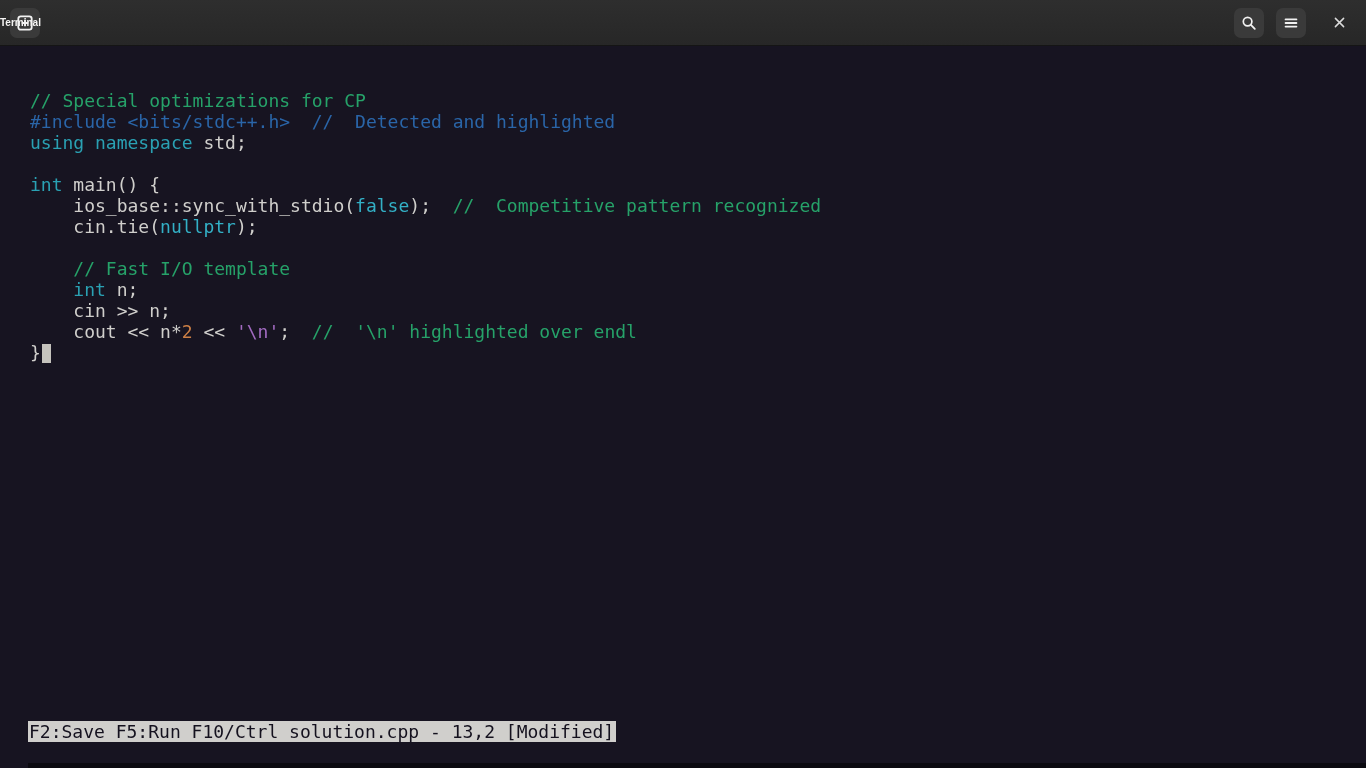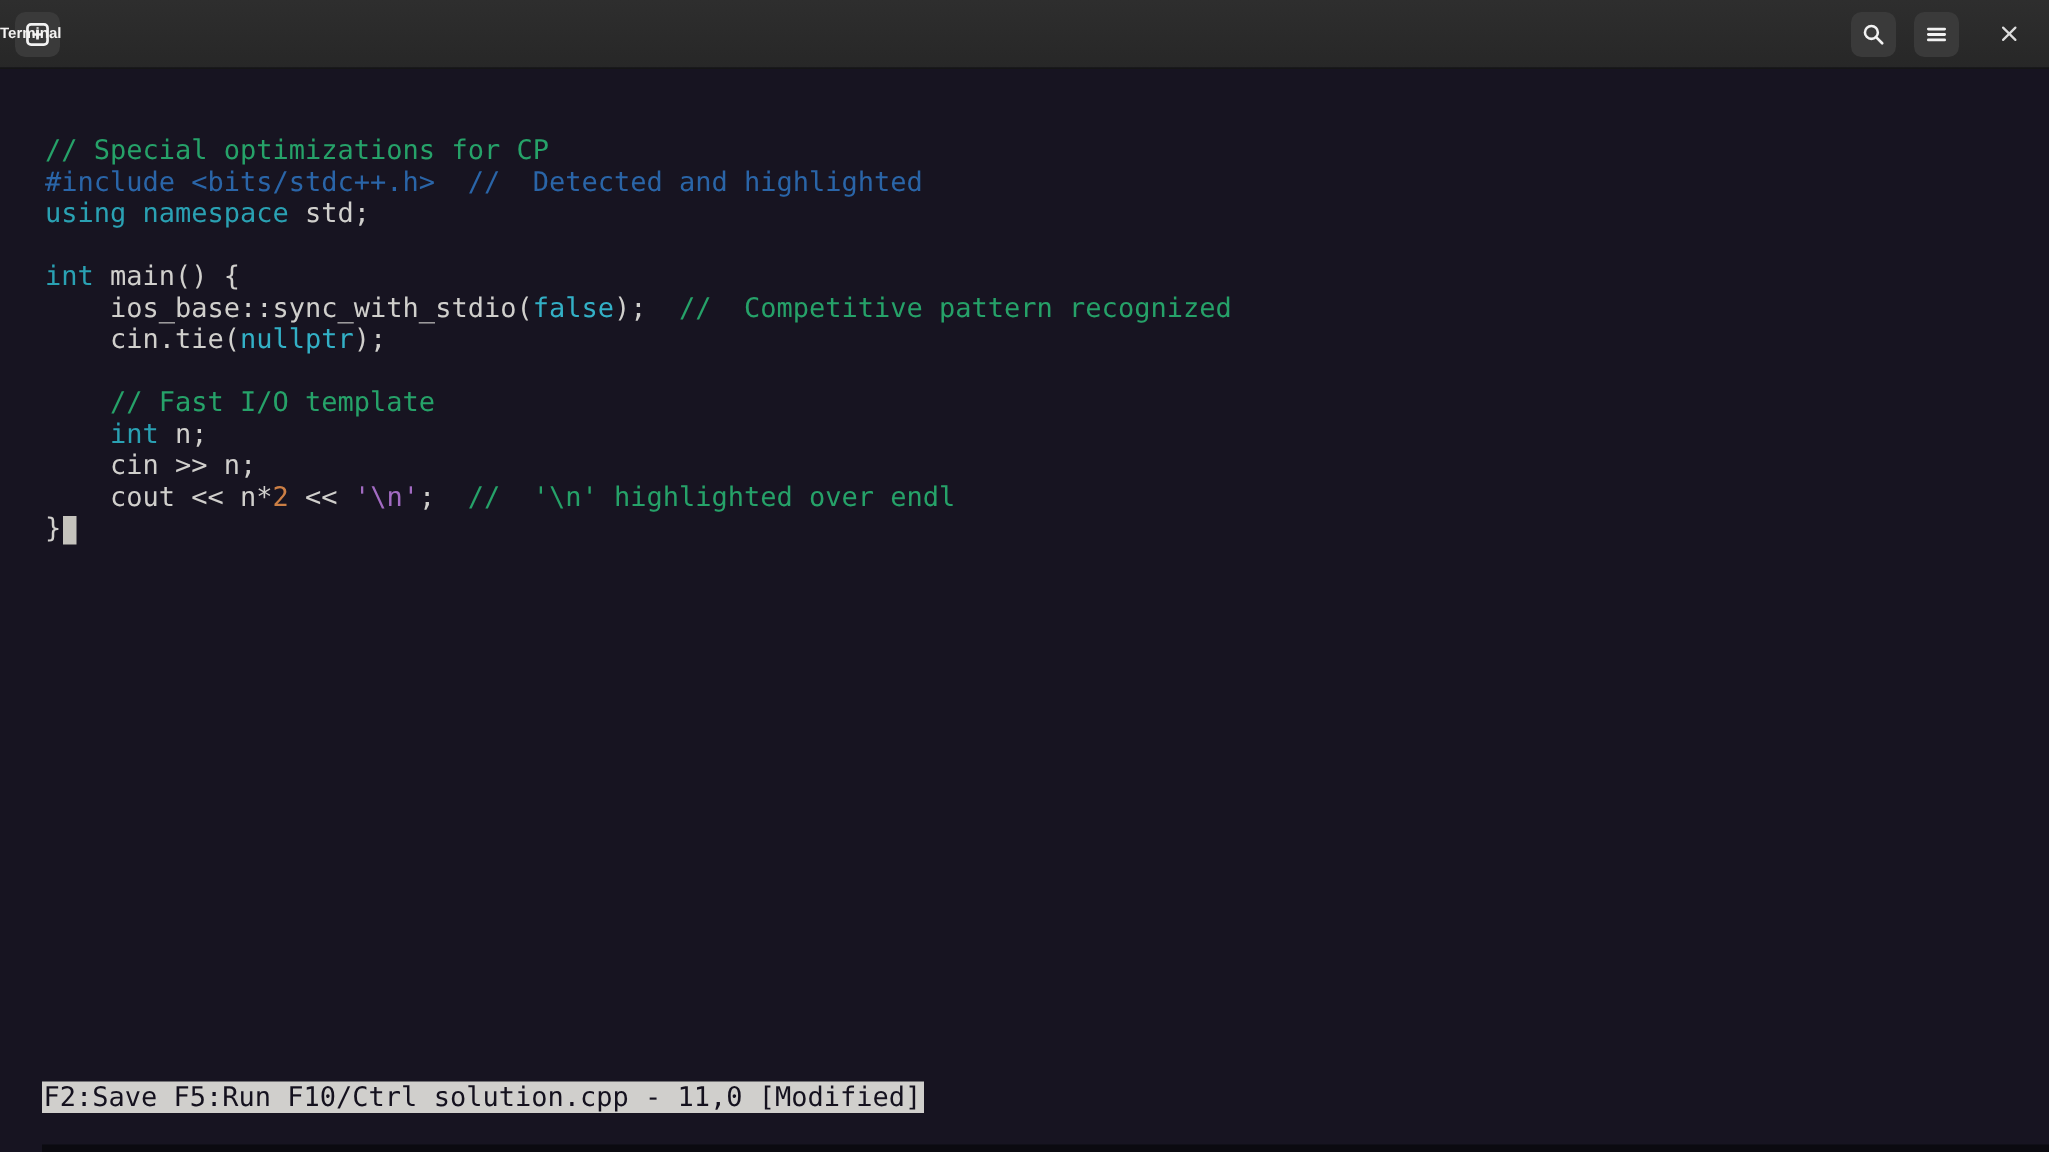--- a/index.html
+++ b/index.html
@@ -141,17 +141,17 @@
           <svg width="15" height="15" viewBox="0 0 15 15">
             <path d="M3.4 3.4l8.2 8.2M11.6 3.4l-8.2 8.2" stroke="#dcdcdc" stroke-width="1.5" stroke-linecap="round"></path>
           </svg>
         </span>
       </div>
     </div>
   </div>
 
   <div class="terminal">
     <div class="code-area"><div class="code-row"><span class="seg" style="color: var(--c-comment);">// Special optimizations for CP</span></div><div class="code-row"><span class="seg" style="color: var(--c-preprocessor);">#include &lt;bits/stdc++.h&gt;  //  Detected and highlighted</span></div><div class="code-row"><span class="seg" style="color: var(--c-keyword);">using namespace</span><span class="seg" style="color: var(--c-text);"> std;</span></div><div class="code-row"></div><div class="code-row"><span class="seg" style="color: var(--c-keyword);">int</span><span class="seg" style="color: var(--c-text);"> main() {</span></div><div class="code-row"><span class="seg" style="color: var(--c-text);">    ios_base::sync_with_stdio(</span><span class="seg" style="color: var(--c-literal);">false</span><span class="seg" style="color: var(--c-text);">);  </span><span class="seg" style="color: var(--c-comment);">//  Competitive pattern recognized</span></div><div class="code-row"><span class="seg" style="color: var(--c-text);">    cin.tie(</span><span class="seg" style="color: var(--c-literal);">nullptr</span><span class="seg" style="color: var(--c-text);">);</span></div><div class="code-row"></div><div class="code-row"><span class="seg" style="color: var(--c-comment);">    // Fast I/O template</span></div><div class="code-row"><span class="seg" style="color: var(--c-text);">    </span><span class="seg" style="color: var(--c-keyword);">int</span><span class="seg" style="color: var(--c-text);"> n;</span></div><div class="code-row"><span class="seg" style="color: var(--c-text);">    cin &gt;&gt; n;</span></div><div class="code-row"><span class="seg" style="color: var(--c-text);">    cout &lt;&lt; n*</span><span class="seg" style="color: var(--c-number);">2</span><span class="seg" style="color: var(--c-text);"> &lt;&lt; </span><span class="seg" style="color: var(--c-string);">'\n'</span><span class="seg" style="color: var(--c-text);">;  </span><span class="seg" style="color: var(--c-comment);">//  '\n' highlighted over endl</span></div><div class="code-row"><span class="seg" style="color: var(--c-text);">}</span><span class="cursor"></span></div></div>
-    <div class="status-line">F2:Save F5:Run F10/Ctrl solution.cpp - 11,0 [Modified]</div>
+    <div class="status-line">F2:Save F5:Run F10/Ctrl solution.cpp - 13,2 [Modified]</div>
     <div class="bottom-strip"></div>
   </div>
 
 </div>
 
 </body></html>

